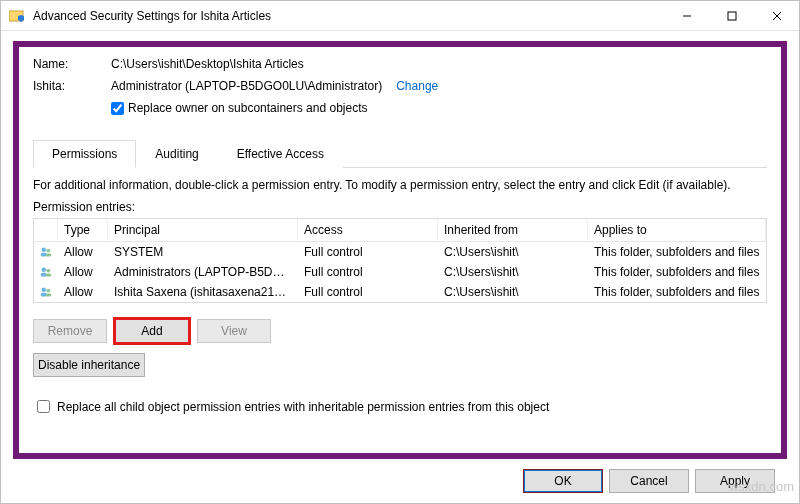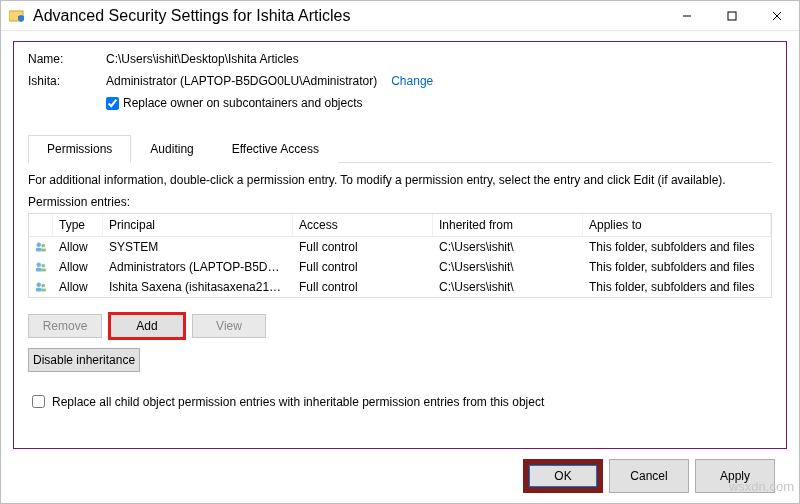--- a/index.html
+++ b/index.html
@@ -14,24 +14,24 @@
     overflow: hidden;
   }
   .window { border: 1px solid #bfbfbf; width: 800px; height: 504px; display: flex; flex-direction: column; }
   .titlebar {
     display: flex; align-items: center; height: 30px;
     border-bottom: 1px solid #e5e5e5;
     padding-left: 8px;
     background: #fff;
   }
   .titlebar .icon { width: 16px; height:16px; margin-right:8px; display:inline-flex; }
-  .titlebar .title { flex:1; font-size:16px; }
+  .titlebar .title { flex:1; font-size:12px; }
   .winbtn { width: 45px; height:30px; display:flex; align-items:center; justify-content:center; }
   .content { flex:1; padding: 10px 12px 0 12px; display:flex; flex-direction:column; }
-  .panel { border:1px solid #701a75; flex:1; padding:10px 14px 8px 14px; display:flex; flex-direction:column; }
+  .panel { border:6px solid #701a75; flex:1; padding:10px 14px 8px 14px; display:flex; flex-direction:column; }
   .row { display:flex; margin-bottom:8px; }
   .lbl { width:78px; }
   .link { color:#0066cc; cursor:pointer; }
   .chk { display:flex; align-items:center; gap:4px; }
   .chk input { margin:0; }
   .tabs { display:flex; border-bottom:1px solid #dcdcdc; margin-top:16px; }
   .tab { padding:6px 18px; border:1px solid transparent; border-bottom:none; cursor:pointer; position:relative; top:1px; background:#fff;}
   .tab.active { border-color:#dcdcdc; border-bottom:1px solid #fff; }
   .info { margin:10px 0 8px 0; }
   .perm-label { margin-bottom:4px; }
@@ -54,21 +54,21 @@
     background:#e1e1e1;
     border:1px solid #adadad;
     cursor:pointer;
   }
   button.std:disabled { color:#888; border-color:#c8c8c8; background:#e9e9e9; cursor:default; }
   .highlight-red { outline:3px solid #e21b1b; outline-offset:-1px; }
   .disable-row { margin-top:10px; }
   .chk2 { display:flex; align-items:center; gap:4px; margin-top:20px; }
   .footer { display:flex; justify-content:flex-end; gap:6px; padding:10px 12px; }
   .footer button.std { width:80px; }
-  .footer button.primary { border:6px solid #7f1d1d; background:#e1e1e1; box-shadow: inset 0 0 0 1px #0078d7; }
+  .footer button.primary { border:1px solid #7f1d1d; background:#e1e1e1; box-shadow: inset 0 0 0 1px #0078d7; }
   .watermark { position:absolute; right:6px; bottom:10px; font-size:13px; color:#c7c7c7; }
   svg { display:block; }
 </style>
 </head>
 <body>
 
 <div class="window">
   <div class="titlebar">
     <span class="icon">
       <svg width="16" height="16" viewBox="0 0 16 16">

